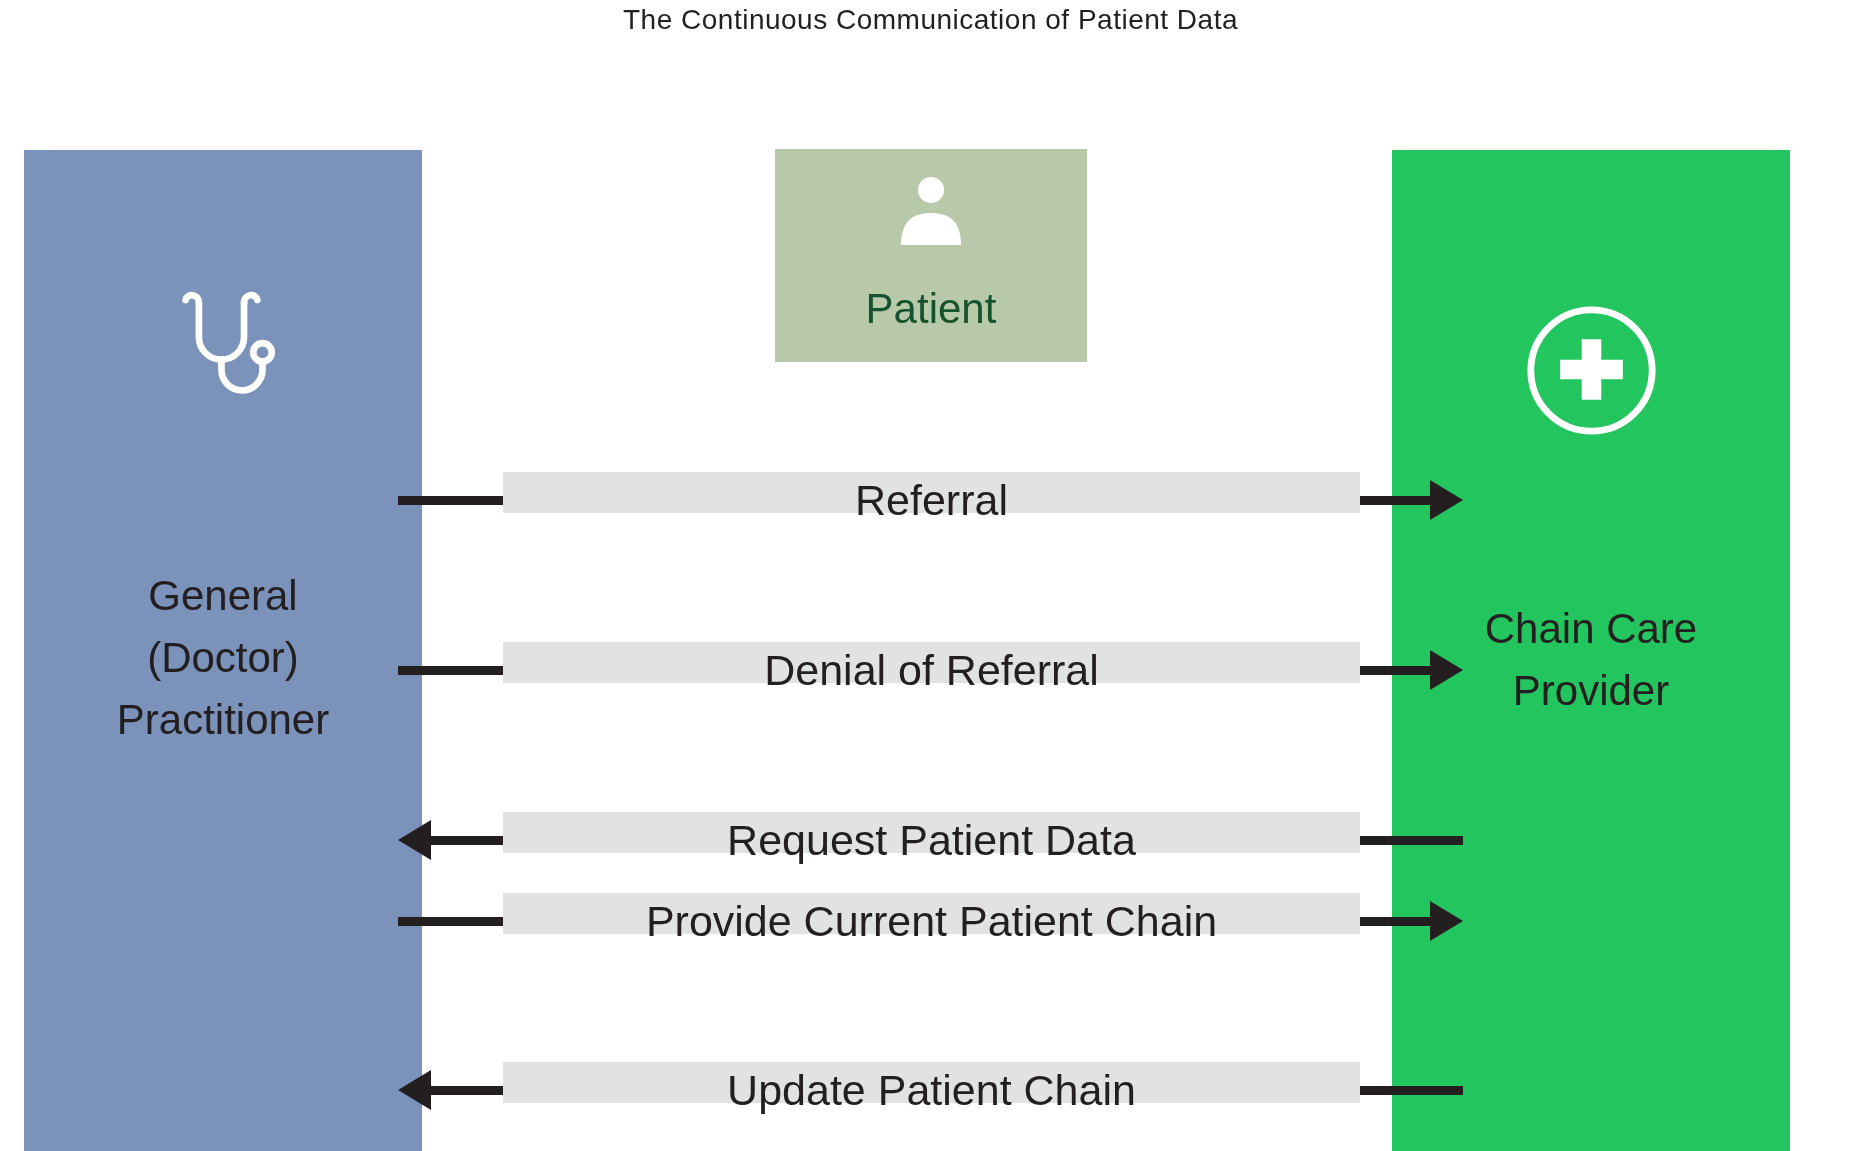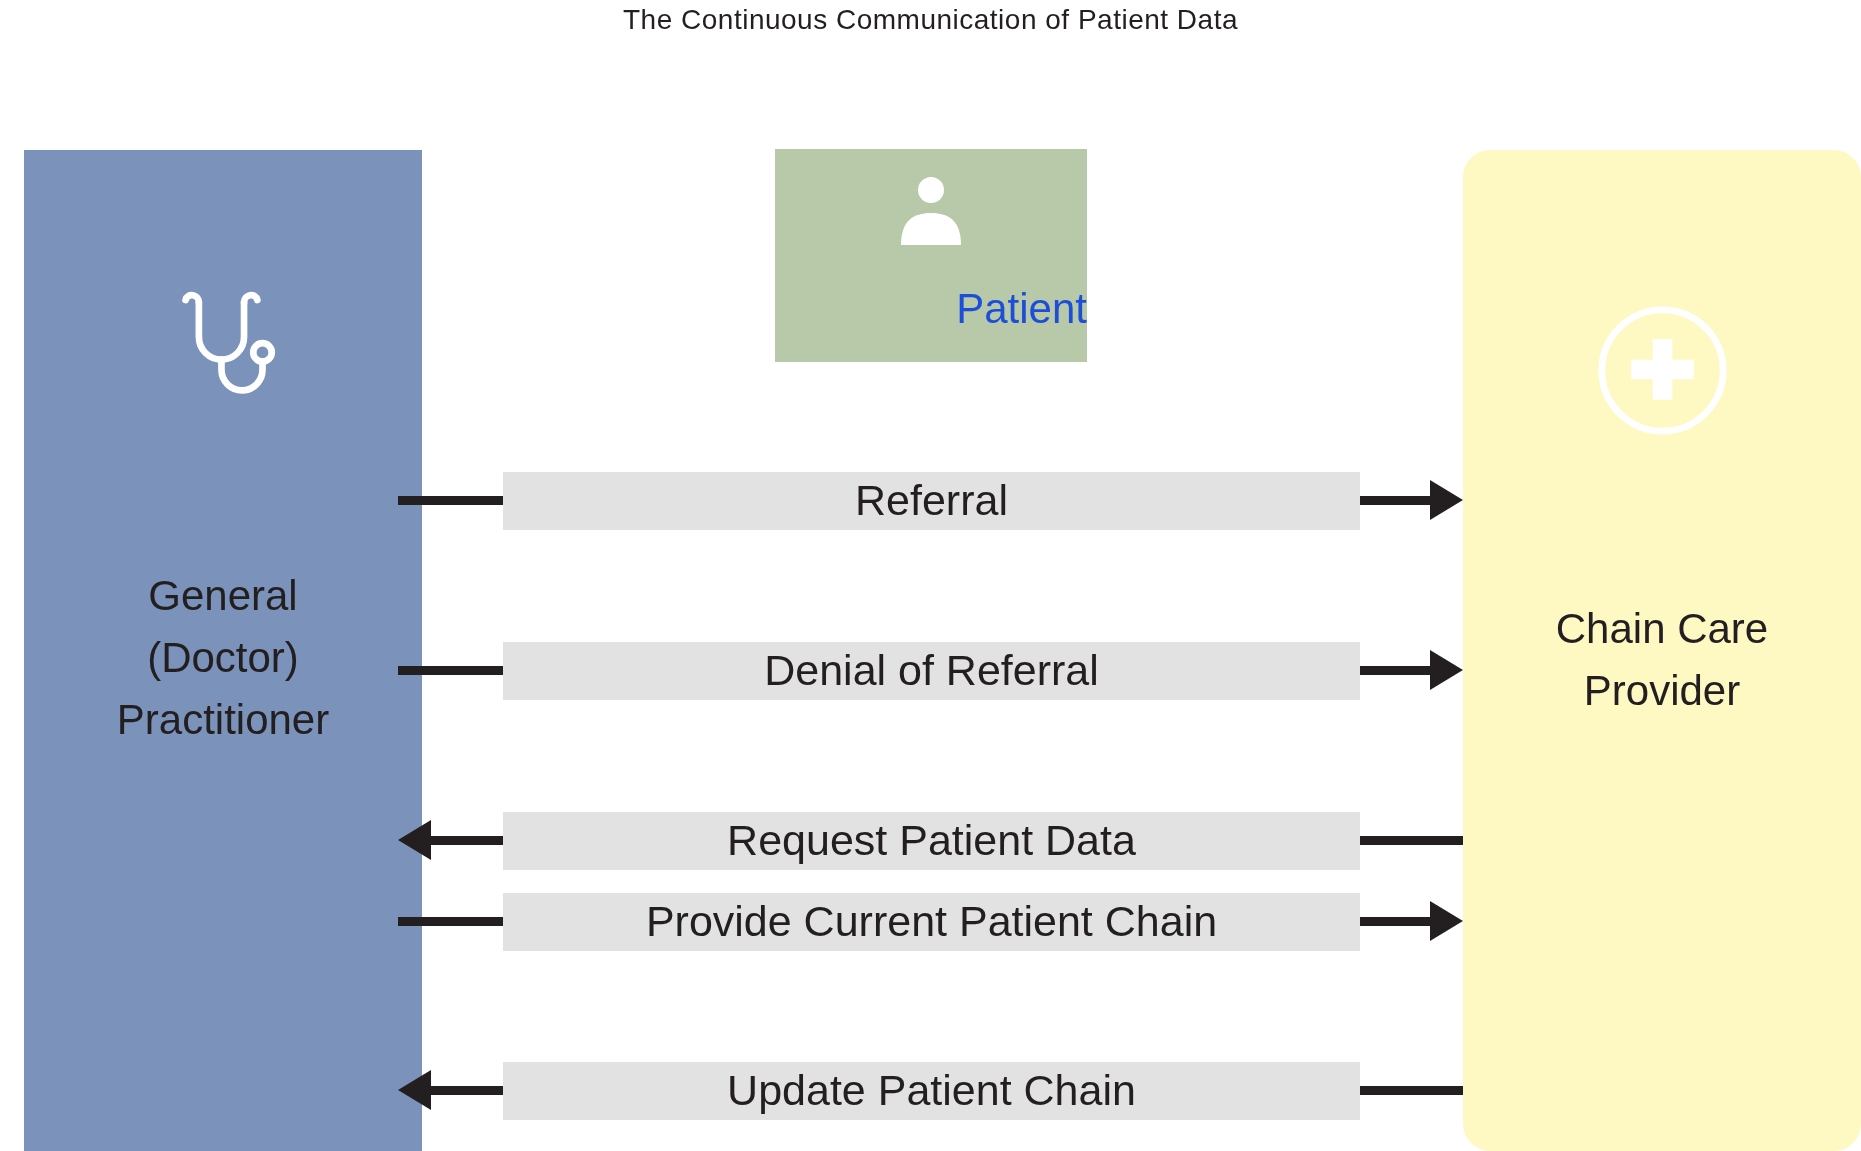--- a/index.html
+++ b/index.html
@@ -11,47 +11,47 @@
 
   .title {
     position:absolute; top:4px; left:0; right:0;
     text-align:center; font-size:28px; font-weight:500; letter-spacing:0.5px;
     color:#231f20;
   }
 
   
   .col { position:absolute; top:150px; height:1001px; width:398px; }
   .col-left  { left:0;     background:#7b92ba;margin-left:24px; }
-  .col-right { left:1463px; background:#fef9c3;border-radius:27px; }
+  .col-right { left:1392px; background:#22c55e; }
 
   .col-label {
     position:absolute; left:0; width:100%;
     text-align:center; font-size:42px; line-height:62px; font-weight:500; color:#231f20;
   }
   .col-left  .col-label { top:415px; }
   .col-right .col-label { top:448px; }
 
   .steth-icon { position:absolute; left:140px; top:133px; }
   .cross-icon { position:absolute; left:131px; top:152px; }
 
   
   .patient-box {
     position:absolute; left:775px; top:149px; width:312px; height:213px;
     background:#b8c9aa;
   }
   .patient-label {
     position:absolute; top:136px; left:0; width:100%;
-    text-align:right; font-size:42px; font-weight:500; color:#1d4ed8;
+    text-align:center; font-size:42px; font-weight:500; color:#14532d;
   }
   .person-icon { position:absolute; left:120px; top:22px; }
 
   
   .msg { position:absolute; left:398px; width:1065px; height:56px; }
   .label {
-    position:absolute; left:105px; top:0; width:857px; height:58px;
+    position:absolute; left:105px; top:0; width:857px; height:41px;
     background:#e2e2e2; text-align:center; line-height:56px; font-size:43px;
     color:#231f20; white-space:nowrap;
   }
   .seg { position:absolute; top:24px; height:9px; background:#231f20; }
   .head {
     position:absolute; top:8px; width:0; height:0; display:none;
     border-top:20px solid transparent; border-bottom:20px solid transparent;
   }
   
   .dir-right .seg-left  { left:0; width:105px; }

